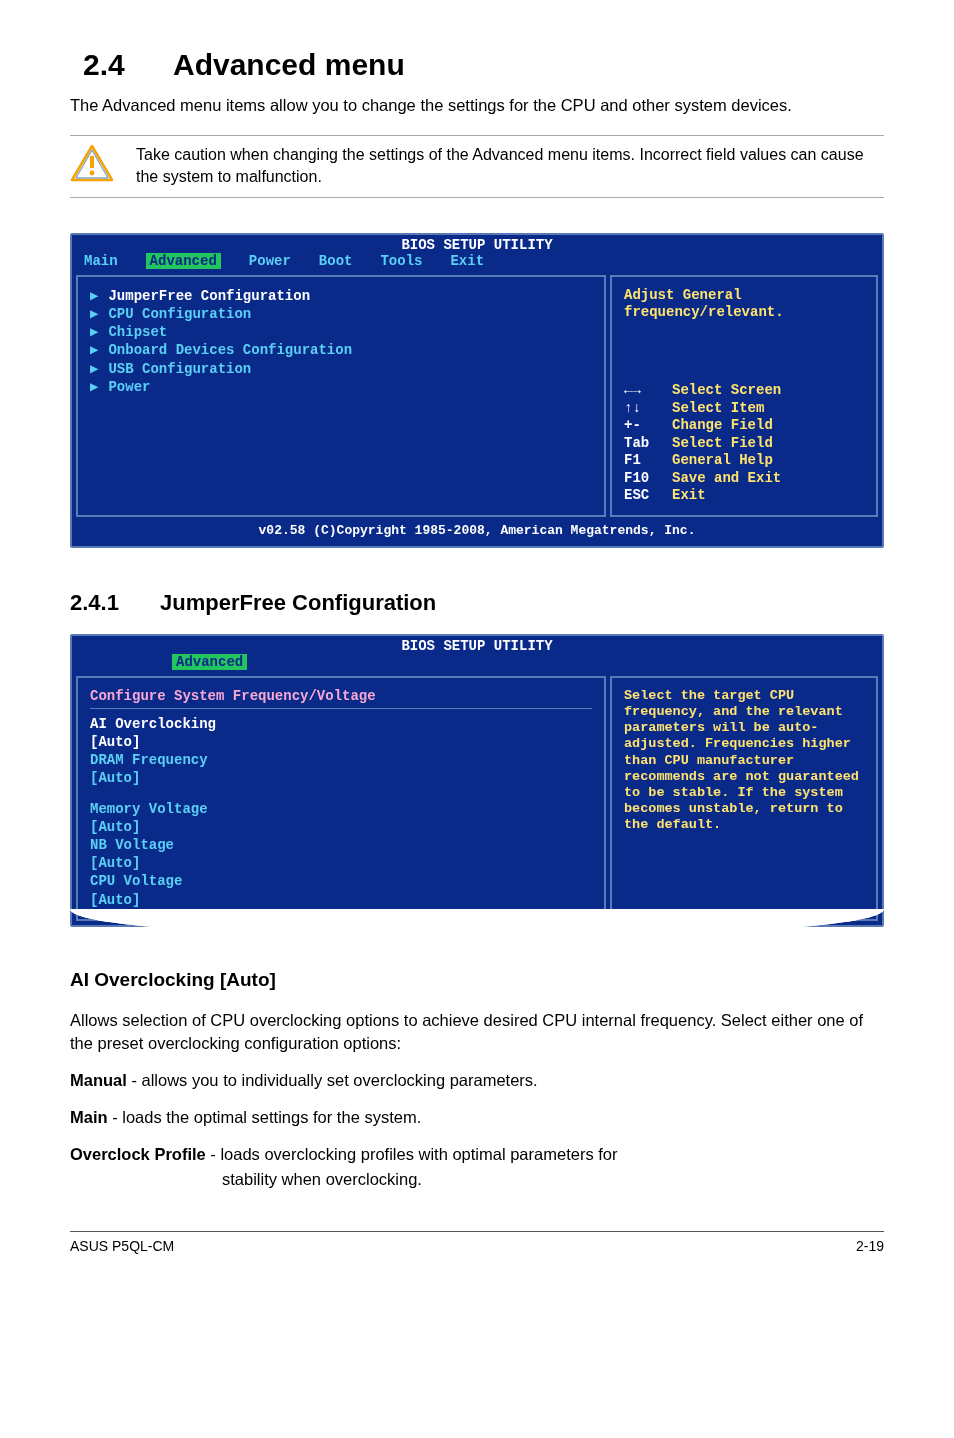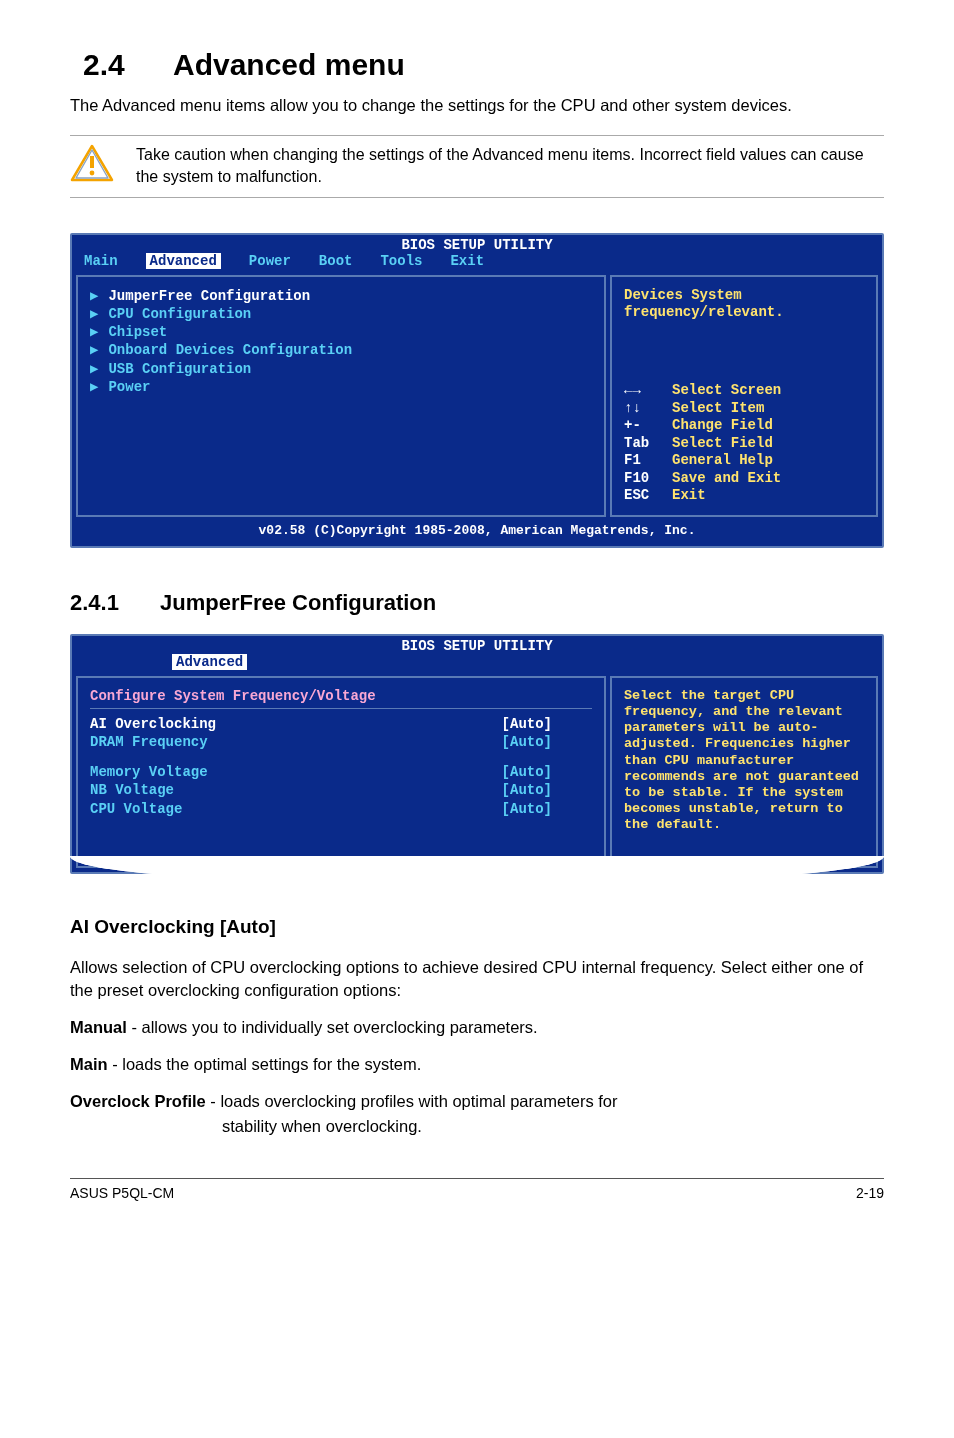--- a/index.html
+++ b/index.html
@@ -67,21 +67,21 @@
   background: #0a2a8a;
   color: #5ad0f5;
   padding: 0 12px 2px 12px;
   display: flex;
   gap: 28px;
 }
 .bios-menubar .tab {
   color: #5ad0f5;
 }
 .bios-menubar .tab.selected {
-  background: #ffffff;
+  background: #22c55e;
   color: #0a2a8a;
   padding: 0 4px;
 }
 .bios-body {
   display: flex;
   background: #0a2a8a;
   min-height: 250px;
 }
 .bios-left {
   flex: 1;
@@ -126,22 +126,23 @@
   font-size: 22px;
   font-weight: bold;
   margin: 0 0 18px 0;
 }
 h2.subsection .num { display: inline-block; width: 90px; }
 
 
 .bios-small .bios-body { min-height: 200px; }
 .bios-small .bios-left .row-line {
   display: flex;
-  justify-content: space-between;
+  justify-content: flex-end;
   line-height: 1.3;
+  flex-direction: column;
 }
 .bios-small .bios-left .row-line .label { color: #5ad0f5; }
 .bios-small .bios-left .row-line.white .label,
 .bios-small .bios-left .row-line.white .val { color: #fff; }
 .bios-small .section-header {
   color: #f9a8d4;
   border-bottom: 1px solid #5a7ab5;
   padding-bottom: 4px;
   margin-bottom: 6px;
 }
@@ -237,21 +238,21 @@
             <span class="arrow">▶</span>
             <span class="label">USB Configuration</span>
           </div>
         <div class="menu-row">
             <span class="arrow">▶</span>
             <span class="label">Power</span>
           </div>
       </div>
       <div class="bios-right">
         <div class="desc">
-          <span>Devices System</span><br>
+          <span>Adjust General</span><br>
           <span>frequency/relevant.</span>
         </div>
         <div class="nav-help">
           <div class="nav-row">
               <span class="nav-key">←→</span>
               <span>Select Screen</span>
             </div>
           <div class="nav-row">
               <span class="nav-key">↑↓</span>
               <span>Select Item</span>

